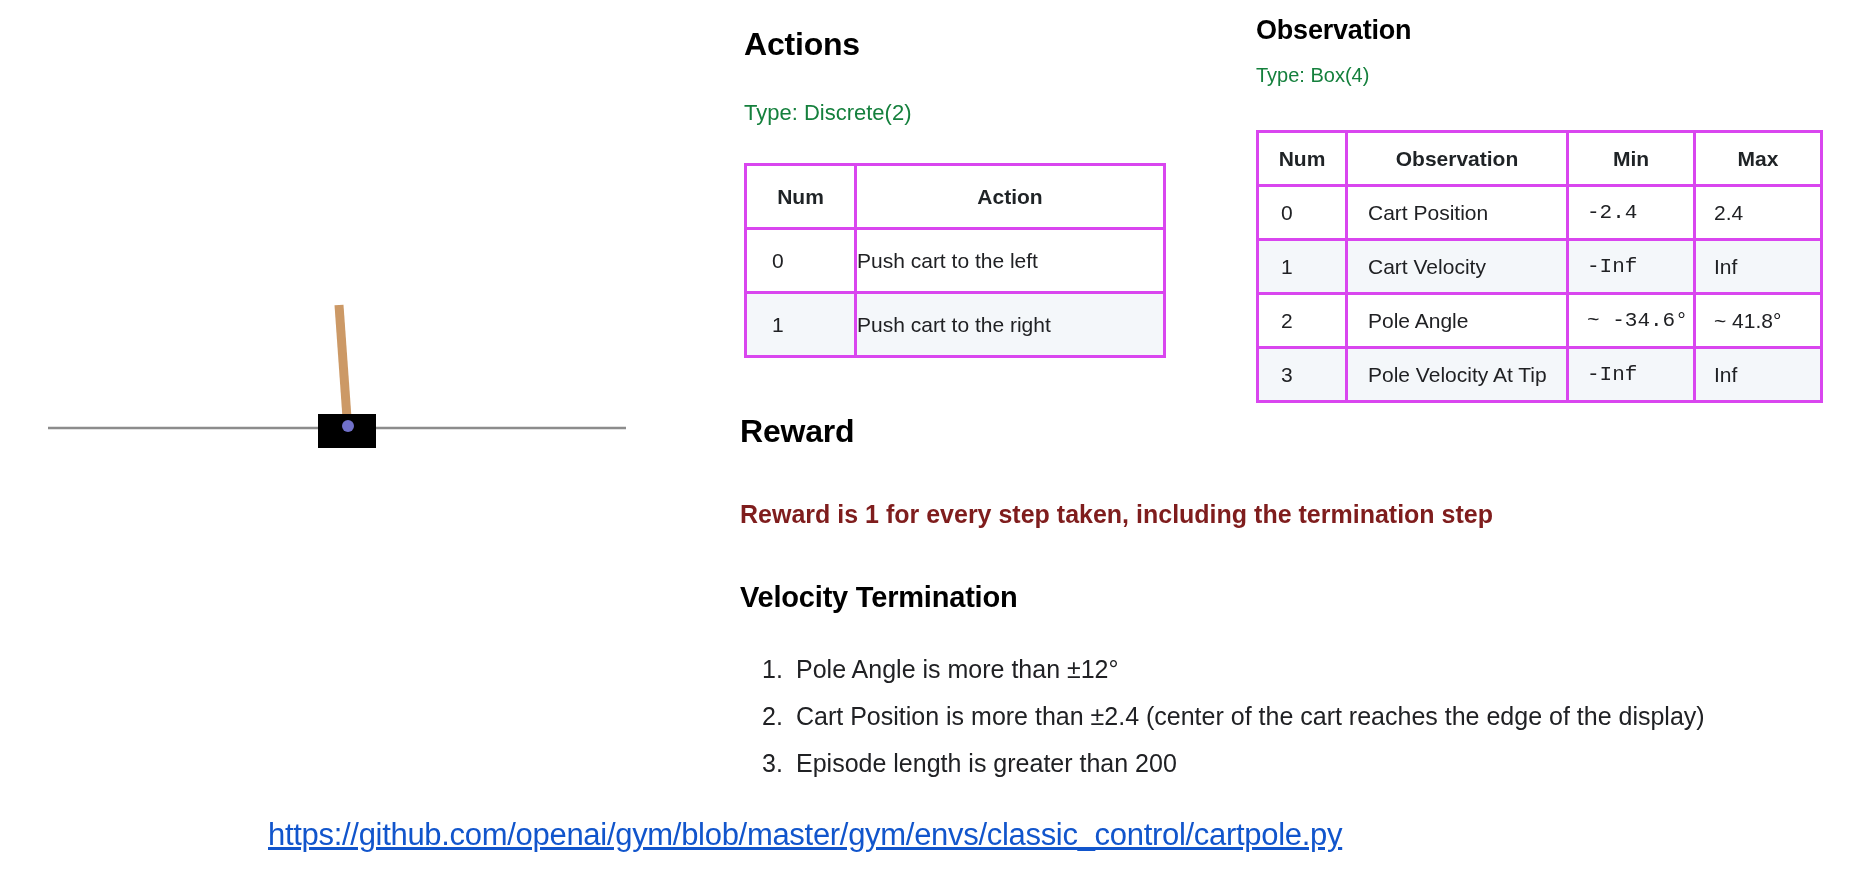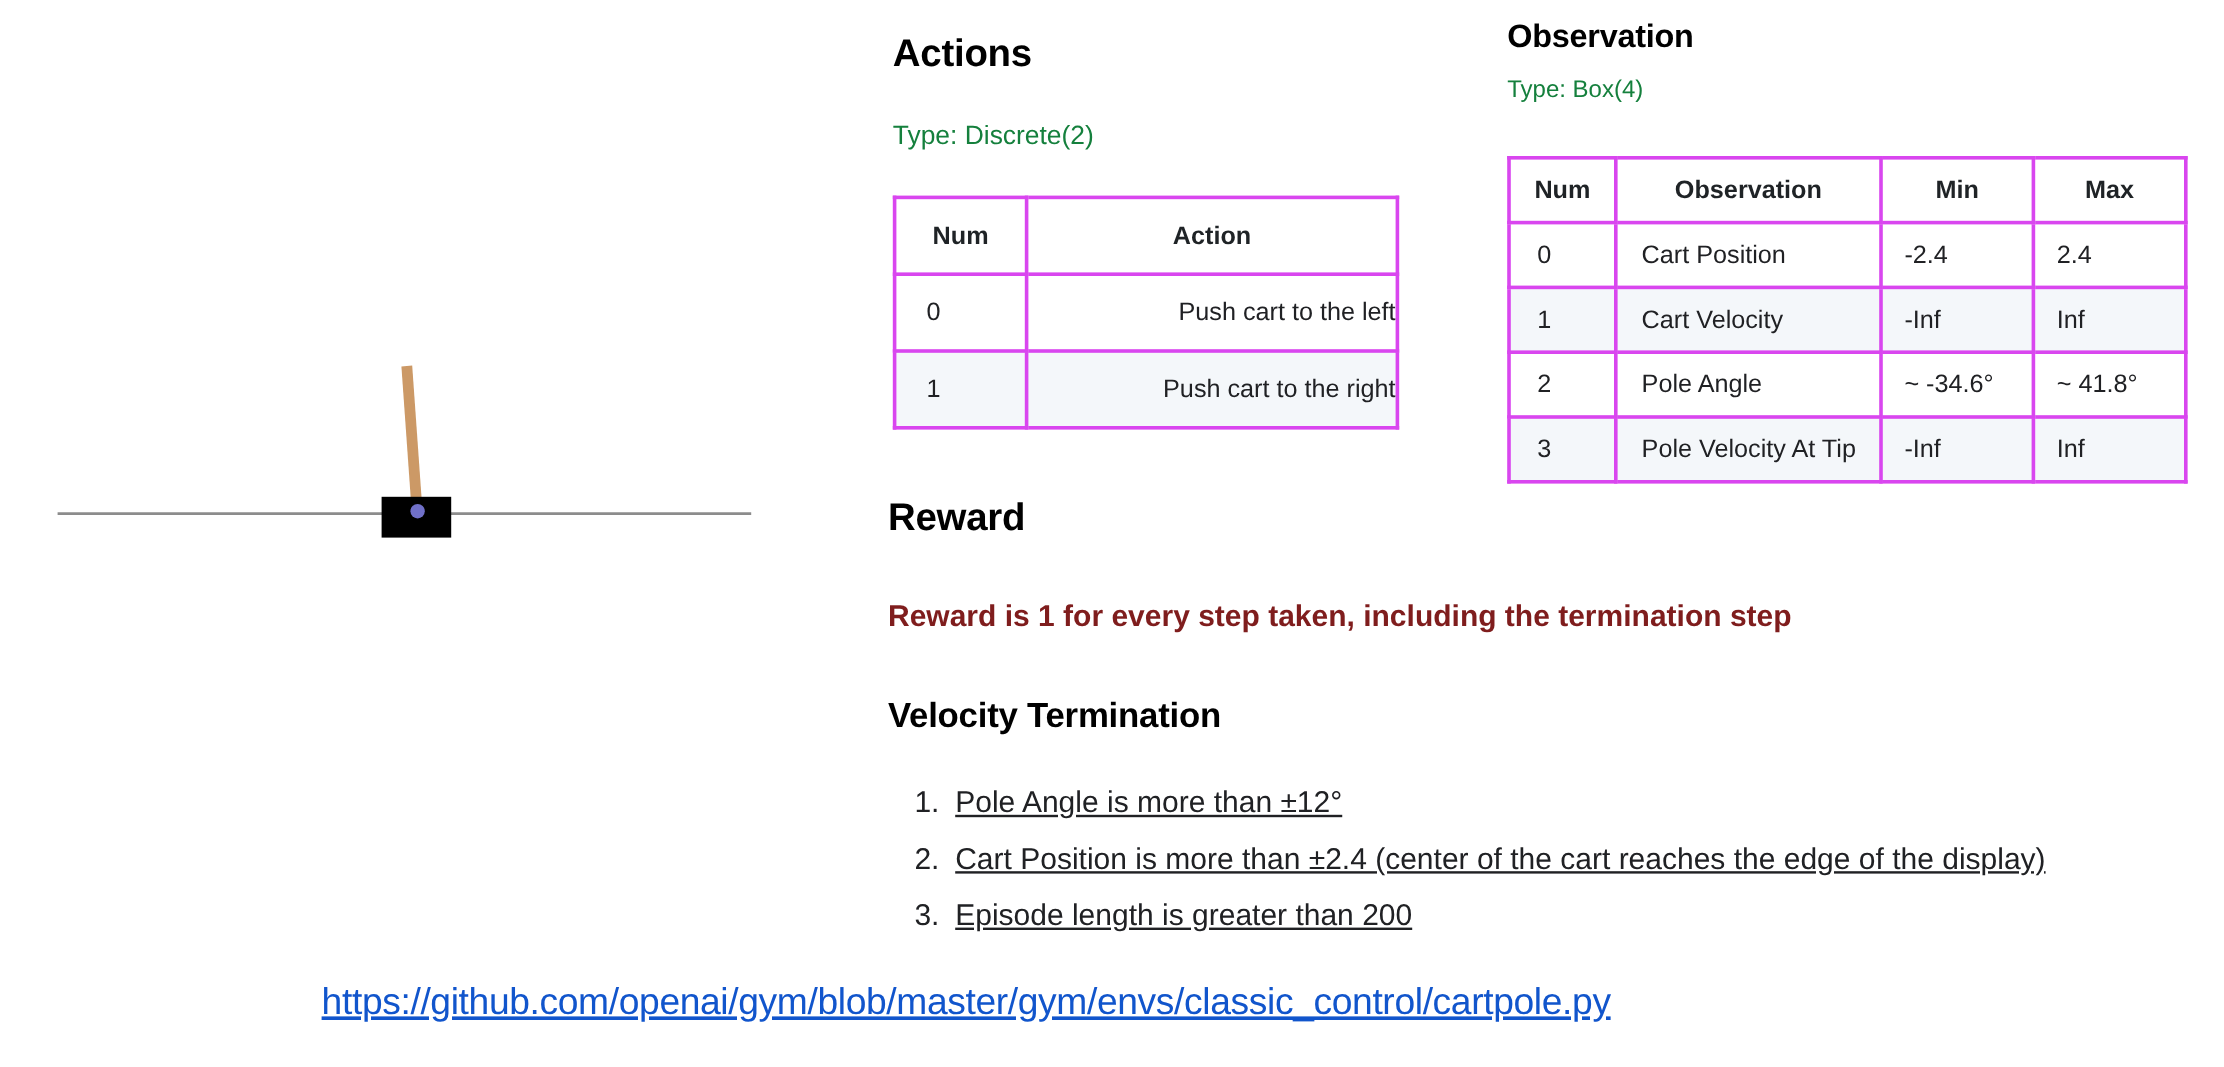--- a/index.html
+++ b/index.html
@@ -74,50 +74,49 @@
   .data-table tbody tr.alt td {
     background: #f4f7fa;
   }
 
   
   #actions-table { left: 744px; top: 163px; width: 413px; }
   #actions-table th, #actions-table td { height: 61px; }
   #actions-table .col-num { width: 107px; text-align: center; }
   #actions-table .col-action { width: 306px; }
   #actions-table tbody td.col-num { text-align: left; padding-left: 25px; }
-  #actions-table tbody td.col-action { text-align: right; }
+  #actions-table tbody td.col-action { text-align: left; }
 
   
   #observation-table { left: 1256px; top: 130px; width: 552px; }
   #observation-table th, #observation-table td { height: 51px; }
   #observation-table .col-num { width: 86px; }
   #observation-table .col-obs { width: 218px; }
   #observation-table .col-min { width: 124px; }
   #observation-table .col-max { width: 124px; }
   #observation-table tbody td.col-num { text-align: left; padding-left: 22px; }
   #observation-table tbody td.col-obs { text-align: left; padding-left: 20px; }
-  #observation-table tbody td.col-min { text-align: left; padding-left: 18px; }
+  #observation-table tbody td.col-min { text-align: left; padding-left: 18px; font-family: Liberation Mono, monospace; }
   #observation-table tbody td.col-max { text-align: left; padding-left: 18px; }
 
   
   #termination-list {
     position: absolute;
     left: 762px;
     top: 646px;
     margin: 0;
     padding: 0;
     list-style: none;
   }
   #termination-list li {
     font-size: 25px;
     color: #202124;
     white-space: nowrap;
     height: 47px;
     line-height: 47px;
-    text-decoration: underline;
   }
   .li-marker { display: inline-block; width: 34px; }
 
   
   #source-link {
     position: absolute;
     left: 268px;
     top: 817px;
     font-size: 31px;
     color: #1155cc;

